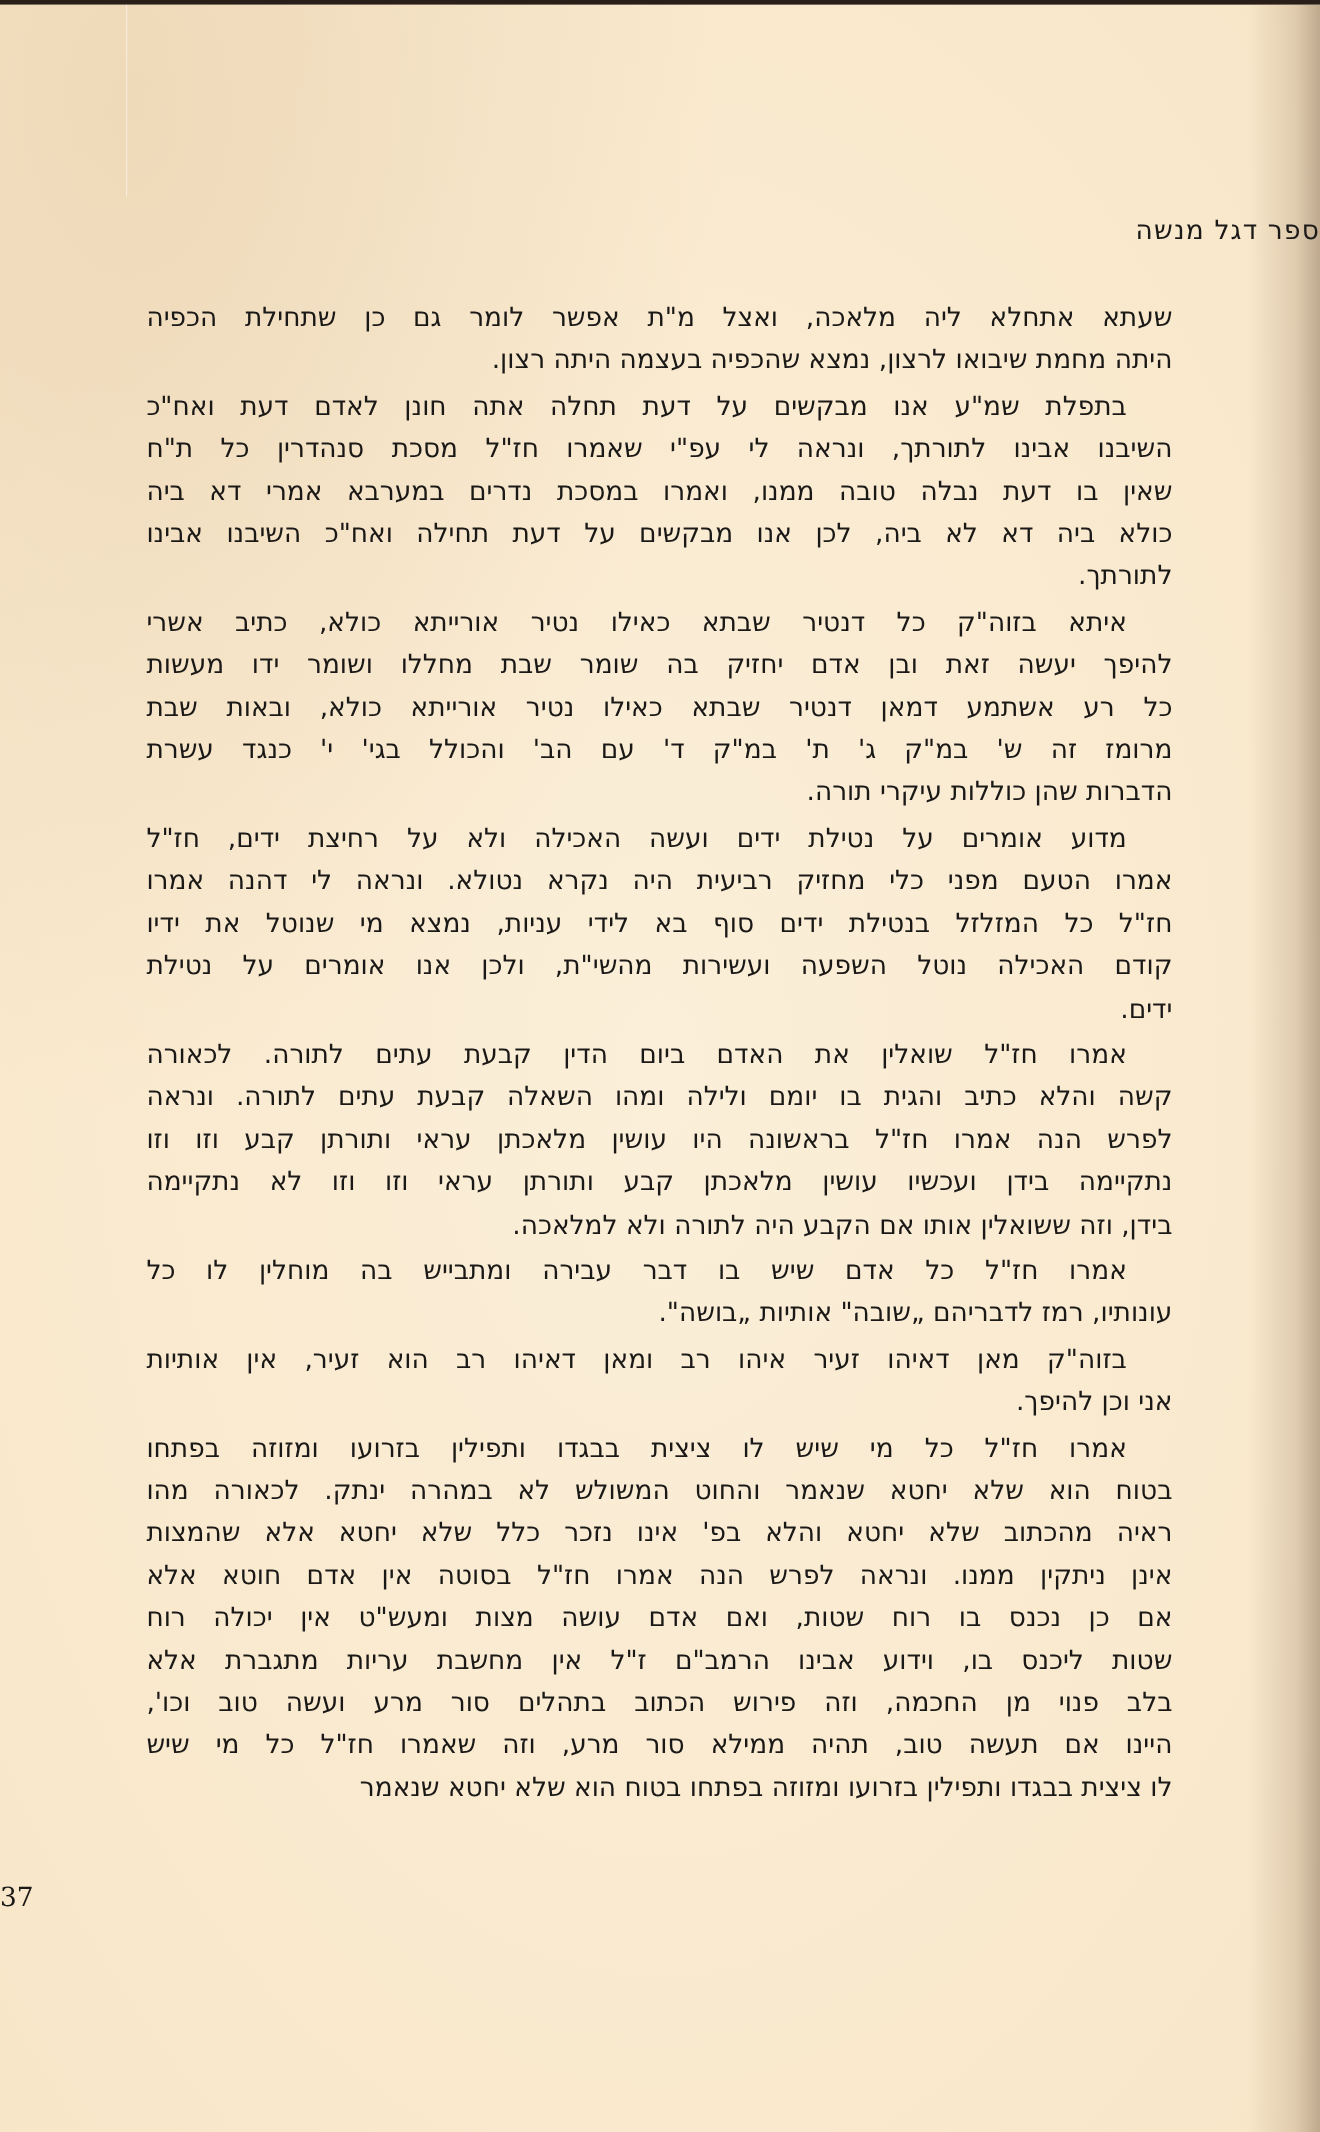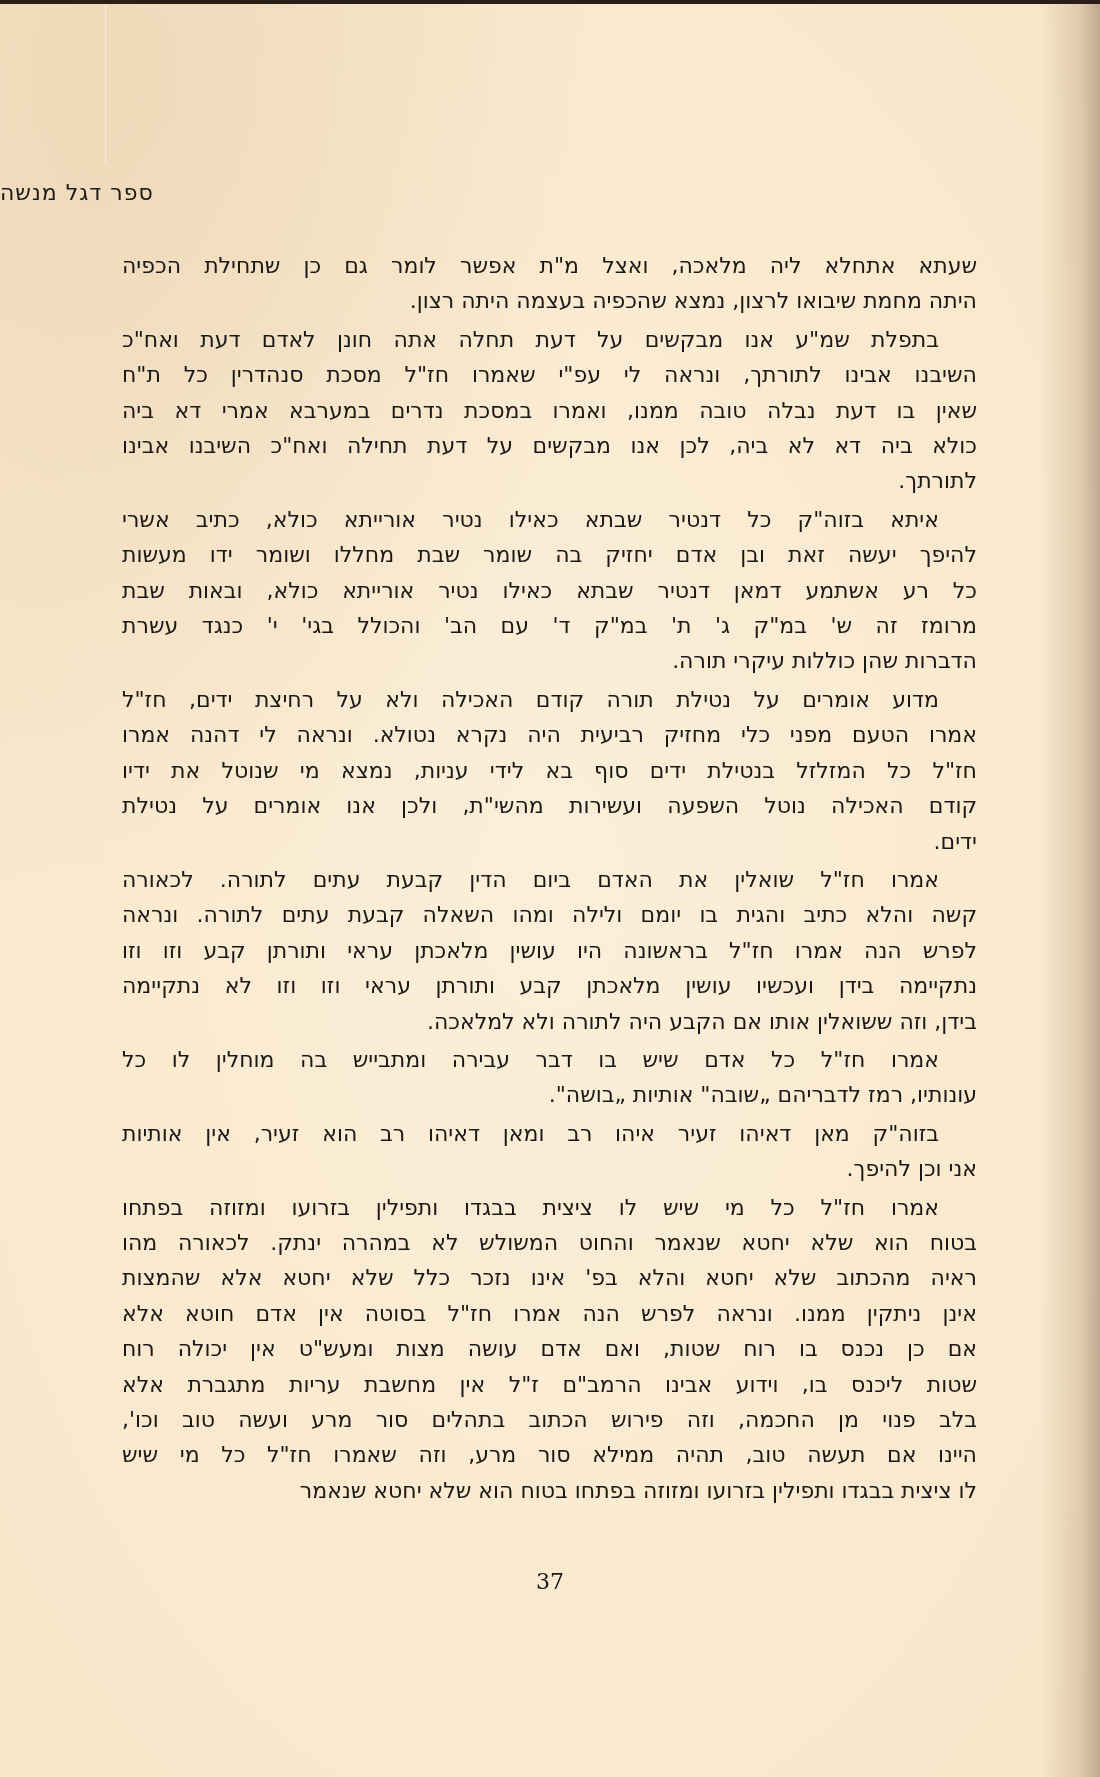--- a/index.html
+++ b/index.html
@@ -31,21 +31,21 @@
       top: 0;
       width: 1px;
       height: 160px;
       background: rgba(255,255,255,0.5);
     }
     .running-header {
       position: absolute;
       top: 176px;
       left: 0;
       width: 1100px;
-      text-align: left;
+      text-align: right;
       direction: rtl;
       font-family: "DejaVu Sans", sans-serif;
       font-size: 22px;
       color: #1c1a18;
       letter-spacing: 1px;
     }
     .body-text {
       position: absolute;
       top: 244px;
       left: 122px;
@@ -69,21 +69,21 @@
       text-align-last: right;
     }
     .para .line.first {
       padding-right: 38px;
     }
     .page-number {
       position: absolute;
       top: 1565px;
       left: 0;
       width: 1100px;
-      text-align: center;
+      text-align: left;
       font-family: "DejaVu Serif", serif;
       font-size: 22px;
       color: #1b1917;
     }
   </style>
 </head>
 <body>
 
 <div class="page">
   <div class="fold-line"></div>
@@ -104,21 +104,21 @@
         <span class="line last">לתורתך.</span>
       </div>
       <div class="para">
         <span class="line first">איתא בזוה"ק כל דנטיר שבתא כאילו נטיר אורייתא כולא, כתיב אשרי</span>
         <span class="line">להיפך יעשה זאת ובן אדם יחזיק בה שומר שבת מחללו ושומר ידו מעשות</span>
         <span class="line">כל רע אשתמע דמאן דנטיר שבתא כאילו נטיר אורייתא כולא, ובאות שבת</span>
         <span class="line">מרומז זה ש' במ"ק ג' ת' במ"ק ד' עם הב' והכולל בגי' י' כנגד עשרת</span>
         <span class="line last">הדברות שהן כוללות עיקרי תורה.</span>
       </div>
       <div class="para">
-        <span class="line first">מדוע אומרים על נטילת תורה קודם האכילה ולא על רחיצת ידים, חז"ל</span>
+        <span class="line first">מדוע אומרים על נטילת ידים ועשה האכילה ולא על רחיצת ידים, חז"ל</span>
         <span class="line">אמרו הטעם מפני כלי מחזיק רביעית היה נקרא נטולא. ונראה לי דהנה אמרו</span>
         <span class="line">חז"ל כל המזלזל בנטילת ידים סוף בא לידי עניות, נמצא מי שנוטל את ידיו</span>
         <span class="line">קודם האכילה נוטל השפעה ועשירות מהשי"ת, ולכן אנו אומרים על נטילת</span>
         <span class="line last">ידים.</span>
       </div>
       <div class="para">
         <span class="line first">אמרו חז"ל שואלין את האדם ביום הדין קבעת עתים לתורה. לכאורה</span>
         <span class="line">קשה והלא כתיב והגית בו יומם ולילה ומהו השאלה קבעת עתים לתורה. ונראה</span>
         <span class="line">לפרש הנה אמרו חז"ל בראשונה היו עושין מלאכתן עראי ותורתן קבע וזו וזו</span>
         <span class="line">נתקיימה בידן ועכשיו עושין מלאכתן קבע ותורתן עראי וזו וזו לא נתקיימה</span>

